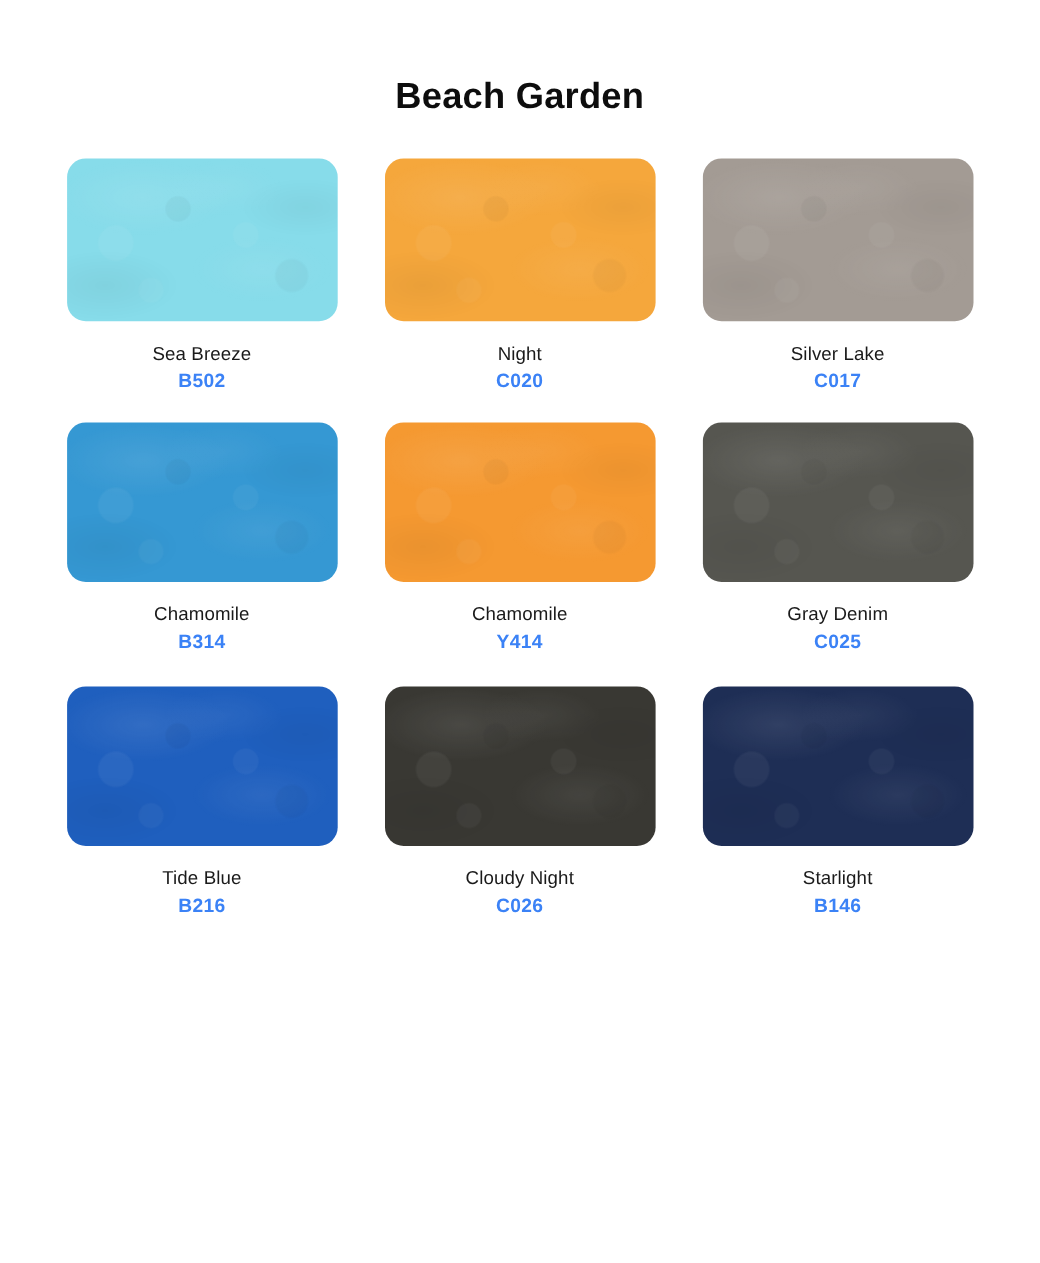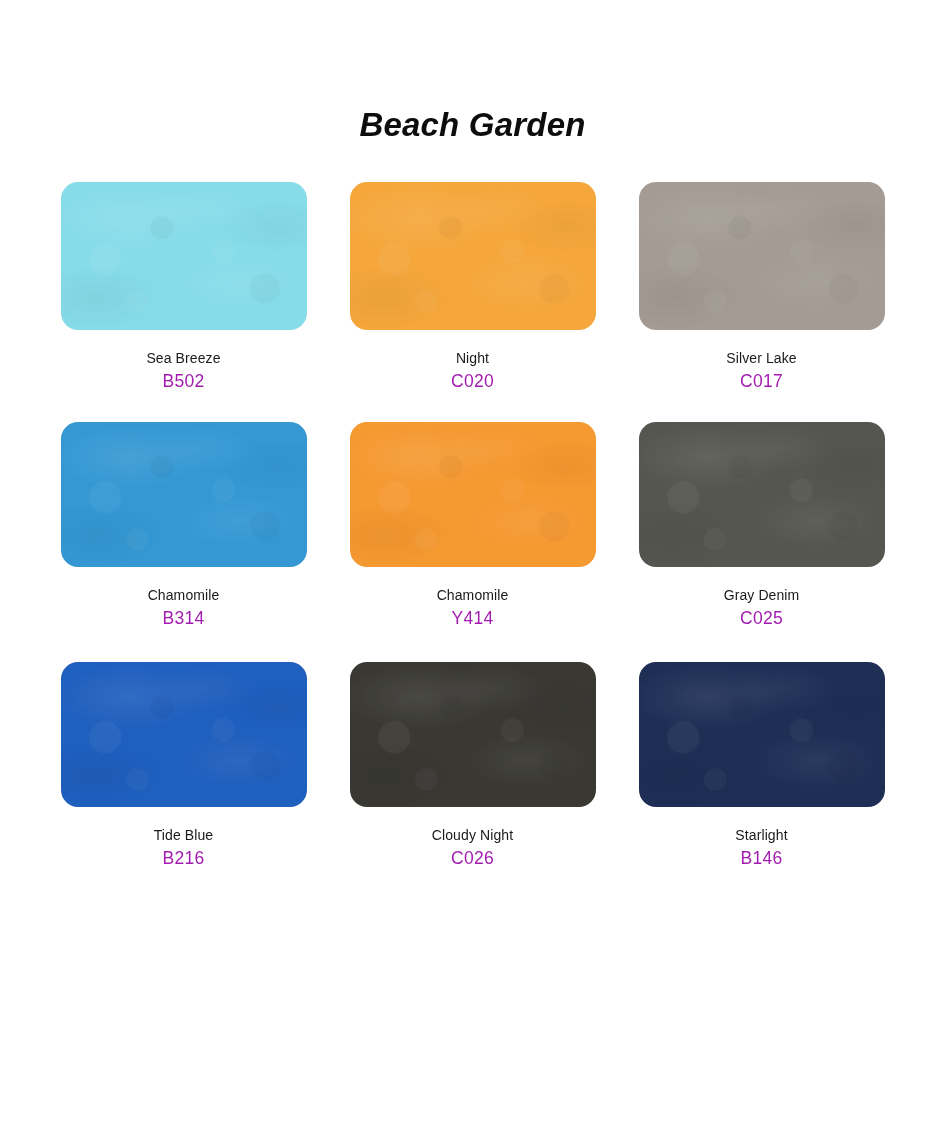--- a/index.html
+++ b/index.html
@@ -24,23 +24,22 @@
     box-sizing: border-box;
   }
 
   .palette-title {
     text-align: center;
     font-size: 33px;
     font-weight: 700;
     color: #0d0d0d;
     letter-spacing: 0.2px;
     margin: 0;
-    padding-top: 108px;
+    padding-top: 70px;
     line-height: 1.0;
-    font-style: italic;
   }
 
   .swatch-grid {
     margin-top: 41px;
     padding: 0 59px 0 59px;
     display: grid;
     grid-template-columns: repeat(3, 1fr);
     column-gap: 40px;
     row-gap: 0px;
     box-sizing: border-box;
@@ -99,31 +98,31 @@
     mix-blend-mode: normal;
   }
 
   .swatch-label {
     margin-top: 21px;
     text-align: center;
     line-height: 1.0;
   }
   .swatch-name {
     display: block;
-    font-size: 14px;
+    font-size: 17px;
     font-weight: 400;
     color: #1a1a1a;
     letter-spacing: 0.1px;
   }
   .swatch-code {
     display: block;
     margin-top: 8px;
     font-size: 17.5px;
-    font-weight: 400;
-    color: #a21caf;
+    font-weight: 700;
+    color: #3b82f6;
     letter-spacing: 0.3px;
   }
 </style>
 </head>
 <body style="background-color: rgb(255, 255, 255);">
 
 <div class="page">
 
   <h1 class="palette-title">Beach Garden</h1>
 

